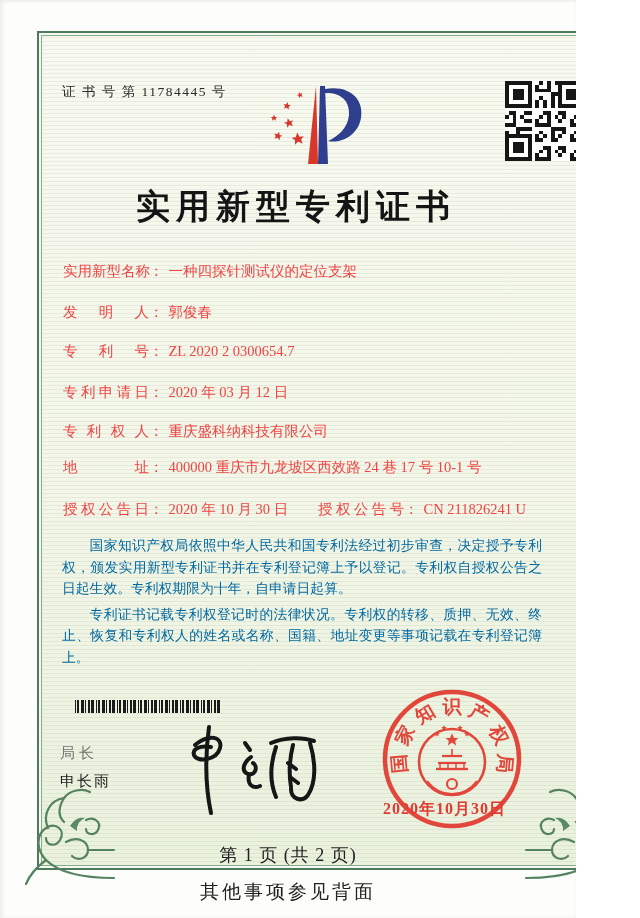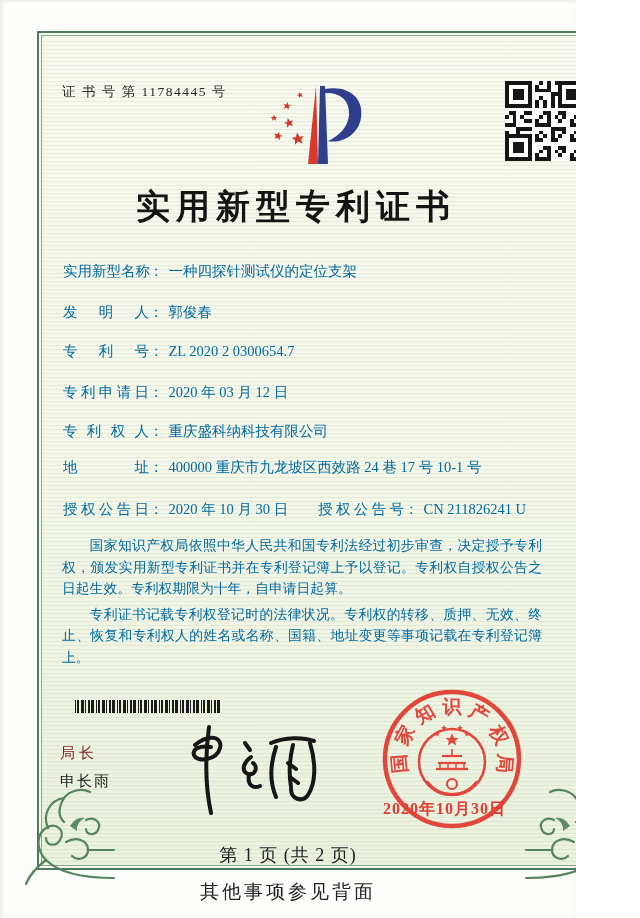--- a/index.html
+++ b/index.html
@@ -13,28 +13,28 @@
     border:2px solid #4c7a5a;
     box-shadow:inset 0 0 0 2px #f7f9f1, inset 0 0 0 3px #85aa8f;
     background:
       repeating-linear-gradient(180deg, rgba(130,165,120,.14) 0 1px, rgba(255,255,255,0) 1px 4px),
       linear-gradient(180deg,#f8f9f0 0%,#f3f6e8 55%,#eaf1dd 100%);
   }
   .abs{position:absolute;}
   .cert-no{left:62px;top:83px;font-size:13.5px;letter-spacing:1.5px;color:#2a2a2a;}
   .title{left:0;top:184px;width:100%;text-align:center;font-size:34px;font-weight:700;
          letter-spacing:6px;color:#141414;padding-left:8px;}
-  .row{left:63px;width:520px;font-size:14.5px;color:#0369a1;white-space:nowrap;}
+  .row{left:63px;width:520px;font-size:14.5px;color:#ef4444;white-space:nowrap;}
   .flabel{display:inline-block;width:86px;text-align:justify;text-align-last:justify;vertical-align:bottom;}
   .fvalue{margin-left:5px;}
   .grant-right{position:absolute;left:255px;top:0;white-space:nowrap;}
   .paras{left:62px;top:535px;width:480px;}
   .paras p{margin:0 0 4px 0;font-size:13.8px;line-height:21.5px;text-indent:2em;
            text-align:justify;color:#0369a1;}
-  .signer-title{left:60px;top:744px;font-size:15px;letter-spacing:4px;color:#7f1d1d;}
+  .signer-title{left:60px;top:744px;font-size:15px;letter-spacing:4px;color:#737373;}
   .signer-name{left:60px;top:772px;font-size:15px;letter-spacing:2px;color:#1b1b1b;text-align:right;}
   .seal-date{left:383px;top:799px;width:150px;font-size:16px;font-weight:700;letter-spacing:1px;
              color:#e23a30;z-index:5;}
   .page-info{left:0;top:843px;width:100%;text-align:center;font-size:18px;letter-spacing:1px;color:#222;}
   .footer-note{left:0;top:879px;width:100%;text-align:center;font-size:19px;letter-spacing:3px;color:#222;}
   #qr{left:505px;top:81px;width:80px;height:80px;display:grid;
       grid-template-columns:repeat(21,1fr);grid-template-rows:repeat(21,1fr);background:#fff;}
   #qr div{background:transparent}
   #qr div.m{background:#161616}
   #barcode{left:75px;top:700px;width:166px;height:13px;display:flex;align-items:stretch;}

